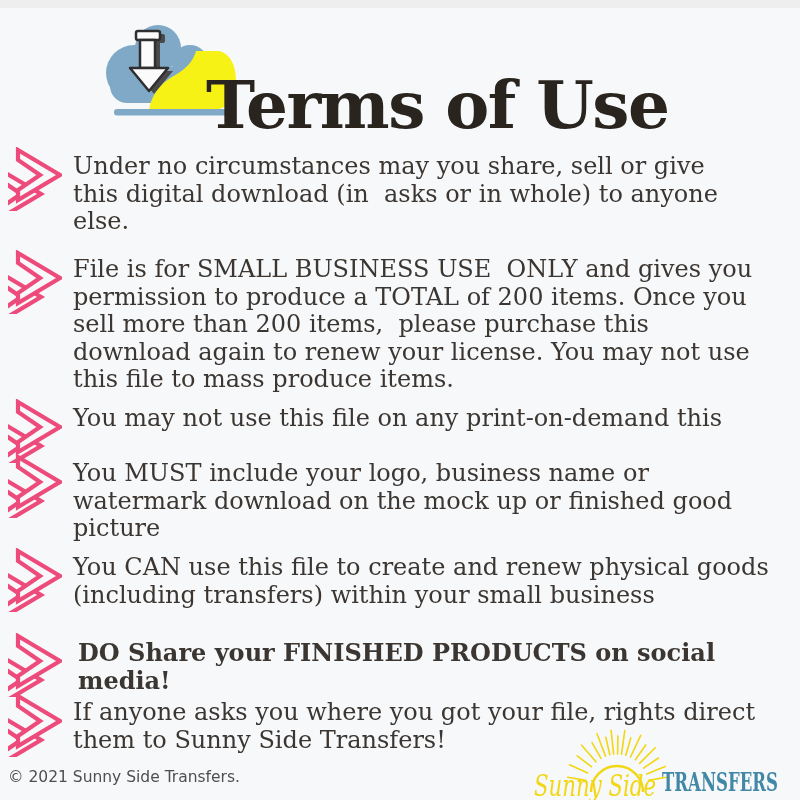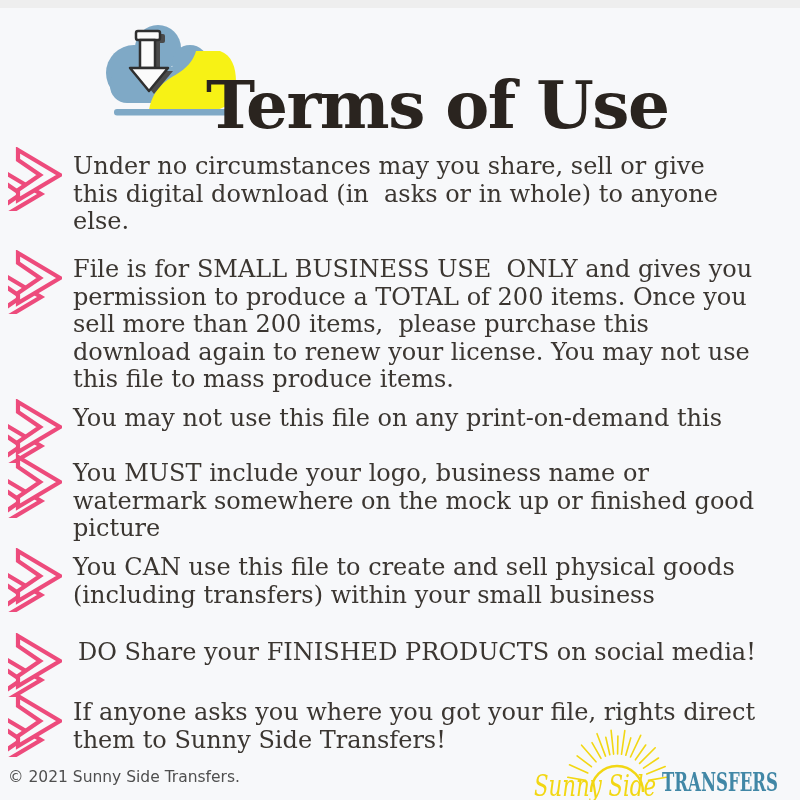--- a/index.html
+++ b/index.html
@@ -17,21 +17,21 @@
     white-space:nowrap;
   }
   
   .term-item{position:absolute; left:0; width:800px;}
   .term-chevron{position:absolute; left:8px; top:-6px; width:54px; height:64px;}
   .term-text{
     position:absolute; left:73px; top:0; width:722px;
     font-family:"DejaVu Serif", serif; font-size:24px; line-height:27.5px;
     color:#3B3631; white-space:pre-wrap;
   }
-  .term-text.indented{left:78px;}
+  .term-text.indented{left:78px;font-weight:bold;}
   
   .copyright{
     position:absolute; left:8px; top:760px;
     font-family:"DejaVu Sans", sans-serif; font-size:15.5px; line-height:19px;
     color:#4F4F4F;
   }
   .copyright .line2{padding-left:22px;}
   .brand-logo{position:absolute; left:532px; top:710px; width:260px; height:86px;}
   .bottom-rule{
     position:absolute; left:0; bottom:0; width:800px; height:2px; background:#A3A3A3;
@@ -99,30 +99,30 @@
     </svg>
     <div class="term-text">You may not use this file on any print-on-demand this</div>
   </div>
 
   <div class="term-item" style="top:452px">
     <svg class="term-chevron" viewBox="0 0 54 64">
       <polygon points="10,3 52,28 10,53 10,43 32,28 10,13" transform="translate(-19,19)" fill="#F7F8FA" stroke-width="4.2" stroke="#ED4B7C"></polygon>
       <polygon points="10,3 52,28 10,53 10,43 32,28 10,13" fill="#F7F8FA" stroke-width="4.2" stroke="#ED4B7C"></polygon>
     </svg>
     <div class="term-text">You MUST include your logo, business name or
-watermark somewhere on the mock up or finished good
+watermark download on the mock up or finished good
 picture</div>
   </div>
 
   <div class="term-item" style="top:546px">
     <svg class="term-chevron" viewBox="0 0 54 64">
       <polygon points="10,3 52,28 10,53 10,43 32,28 10,13" transform="translate(-19,19)" fill="#F7F8FA" stroke-width="4.2" stroke="#ED4B7C"></polygon>
       <polygon points="10,3 52,28 10,53 10,43 32,28 10,13" fill="#F7F8FA" stroke-width="4.2" stroke="#ED4B7C"></polygon>
     </svg>
-    <div class="term-text">You CAN use this file to create and sell physical goods
+    <div class="term-text">You CAN use this file to create and renew physical goods
 (including transfers) within your small business</div>
   </div>
 
   <div class="term-item" style="top:631px">
     <svg class="term-chevron" viewBox="0 0 54 64">
       <polygon points="10,3 52,28 10,53 10,43 32,28 10,13" transform="translate(-19,19)" fill="#F7F8FA" stroke-width="4.2" stroke="#ED4B7C"></polygon>
       <polygon points="10,3 52,28 10,53 10,43 32,28 10,13" fill="#F7F8FA" stroke-width="4.2" stroke="#ED4B7C"></polygon>
     </svg>
     <div class="term-text indented">DO Share your FINISHED PRODUCTS on social media!</div>
   </div>

